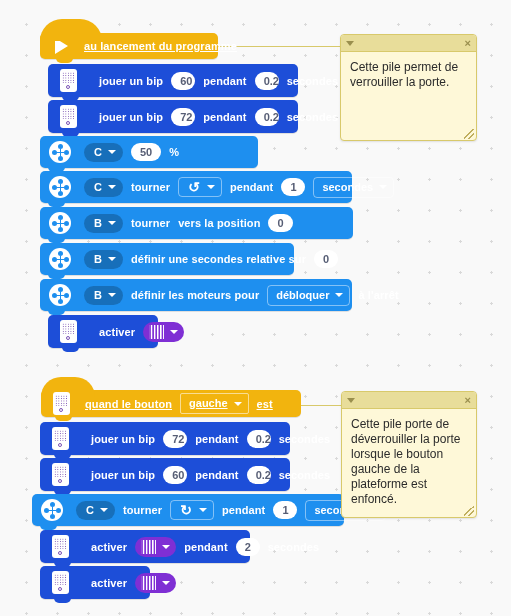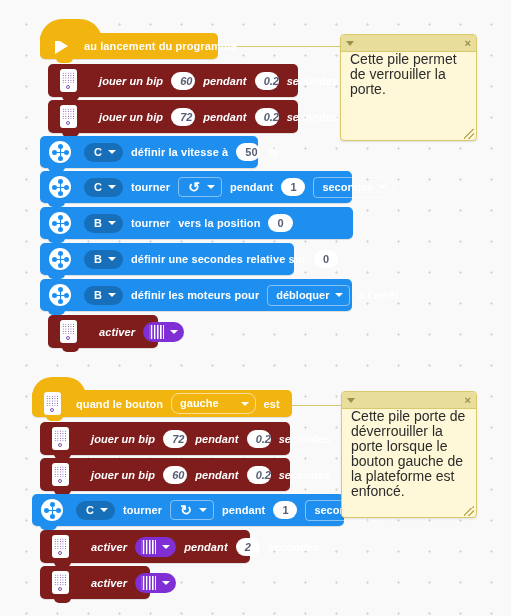--- a/index.html
+++ b/index.html
@@ -35,31 +35,32 @@
   
   .bump {
     position: absolute;
     left: 14px; bottom: -4px;
     width: 17px; height: 5px;
     border-radius: 0 0 6px 6px;
   }
 
   .hat {
     border-radius: 5px 5px 5px 5px;
+    text-decoration: underline;
   }
   .hat-cap {
     position: absolute;
     left: 0; top: -14px;
     width: 62px; height: 22px;
     border-radius: 22px 22px 0 0;
   }
 
   
   .c-event  { background:#f2b40e; }
-  .c-sound  { background:#7f1d1d;font-style:italic; }
+  .c-sound  { background:#1d4ed8; }
   .c-motor  { background:#1e8fef; }
 
   
   .icoslot {
     width: 40px; flex: 0 0 40px;
     display: flex; align-items: center; justify-content: center;
     align-self: stretch;
   }
   .divider { width: 1px; align-self: stretch; margin: 5px 7px 5px 0; background: rgba(255,255,255,.35); }
 
@@ -120,21 +121,21 @@
     display: inline-flex; align-items: center;
     border-radius: 4px;
     padding: 3px 6px 3px 8px;
     margin: 0 4px;
     font-size: 11px; font-weight: bold;
     line-height: 13px;
     color: #fff;
   }
   .drop.dark   { background: rgba(0,0,0,.22); border-radius:999px; padding:3px 7px 3px 10px; }
   .drop.outline{ background: transparent; border: 1px solid rgba(255,255,255,.45); }
-  .drop.event  { background: transparent; border: 1px solid rgba(255,255,255,.55); border-radius:8px;gap:16px;}
+  .drop.event  { background: transparent; border: 1px solid rgba(255,255,255,.55); border-radius:2px;}
   .caret {
     width: 0; height: 0; margin-left: 6px;
     border-left: 4px solid transparent;
     border-right: 4px solid transparent;
     border-top: 4px solid #fff;
   }
   .rot {
     font-size: 14px; line-height: 12px; font-weight: bold;
     display:inline-block; padding: 0 1px;
   }
@@ -178,21 +179,21 @@
     display: flex; align-items: center; justify-content: space-between;
     padding: 0 5px;
   }
   .comment .tri {
     width:0;height:0;
     border-left:4px solid transparent;border-right:4px solid transparent;
     border-top:5px solid #9a8f4e;
   }
   .comment .x { color:#9a8f4e; font-size:11px; font-weight:bold; line-height:10px; }
   .comment .body {
-    padding: 0 9px; font-size: 14px; font-weight: normal;
+    padding: 8px 9px; font-size: 12px; font-weight: normal;
     color: #2b2b2b; line-height: 15px; white-space: pre-wrap;
   }
   .comment .grip {
     position:absolute; right:2px; bottom:1px; width:10px; height:10px;
     background-image: linear-gradient(135deg, transparent 45%, #bfae5e 45%, #bfae5e 55%, transparent 55%),
                       linear-gradient(135deg, transparent 70%, #bfae5e 70%, #bfae5e 80%, transparent 80%);
   }
   .cline { position:absolute; height:1px; background:#d8c96b; }
 </style>
 </head>
@@ -250,21 +251,20 @@
           <i class="b"></i>
           <i class="l"></i>
           <i class="r"></i>
           <u></u>
         </div>
     </div>
     <span class="drop dark">
       <span>C</span>
         <i class="caret"></i>
     </span>
-    <span class="lbl">définir la vitesse à</span>
     <span class="oval">50</span>
     <span class="lbl">%</span>
     <div class="bump c-motor" style="left:8px;"></div>
   </div>
 
   <div class="block c-motor" style="left:40px; top:171px; width:312px; height:32px;">
     <div class="icoslot">
       <div class="motor">
           <i class="t"></i>
           <i class="b"></i>
@@ -373,21 +373,21 @@
     <div class="bar">
       <span class="tri"></span>
       <span class="x">×</span>
     </div>
     <div class="body">Cette pile permet de verrouiller la porte.</div>
     <span class="grip"></span>
   </div>
 
   <div class="cline" style="left:292px; top:405px; width:50px;"></div>
 
-  <div class="block hat c-event" style="left:32px; top:390px; width:260px; height:27px;">
+  <div class="block hat c-event" style="left:41px; top:390px; width:260px; height:27px;">
     <div class="hat-cap c-event" style="left:0; top:-13px; width:54px; height:20px;"></div>
     <div class="icoslot">
       <div class="mb">
           <div class="dots"></div>
           <div class="knob"></div>
         </div>
     </div>
     <span class="lbl">quand le bouton</span>
     <span class="drop event">
       <span>gauche</span>

